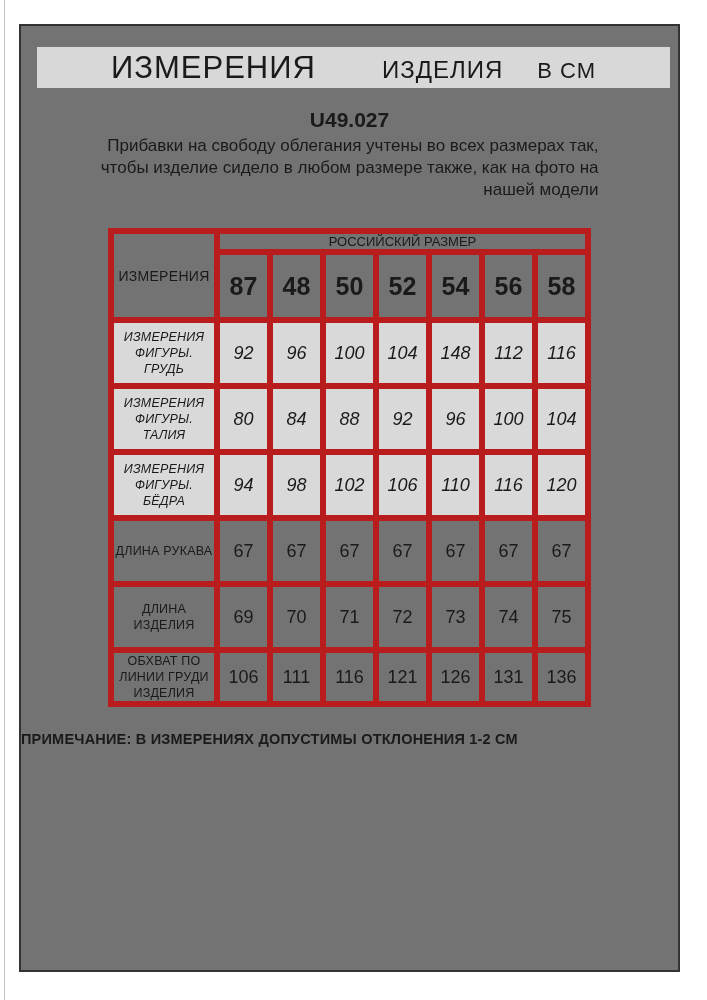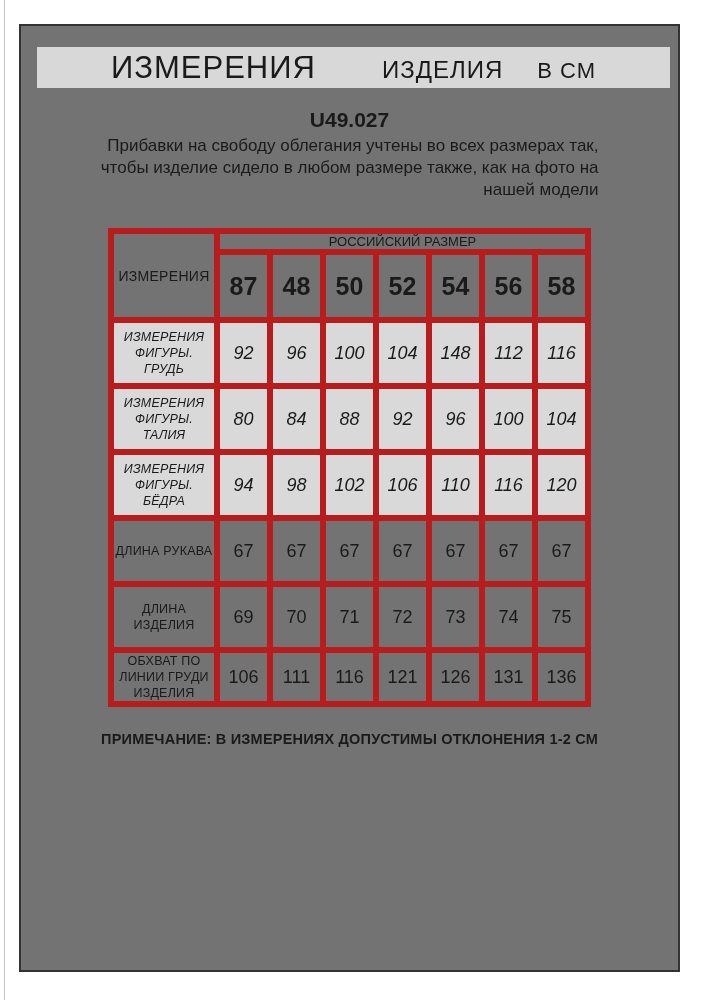--- a/index.html
+++ b/index.html
@@ -68,21 +68,20 @@
   tr.sizes-row td { font-size: 25px; font-weight: 700; height: 62px; }
   tr.data-row { height: 66px; }
   tr.data-row.tall { height: 52px; }
   td.sh { background: #d9d9d9; }
   td.lbl { font-size: 12.5px; line-height: 16px; padding: 2px 3px; letter-spacing: 0.2px; }
   td.lbl.it { font-style: italic; }
   td.val { font-size: 18px; }
   td.val.it { font-style: italic; }
   .note {
     margin-top: 24px;
-    text-align: center;
     font-size: 14.5px;
     font-weight: 700;
     letter-spacing: 0.2px;
   }
 </style>
 </head>
 <body>
 
 <div class="scan-line"></div>
 

